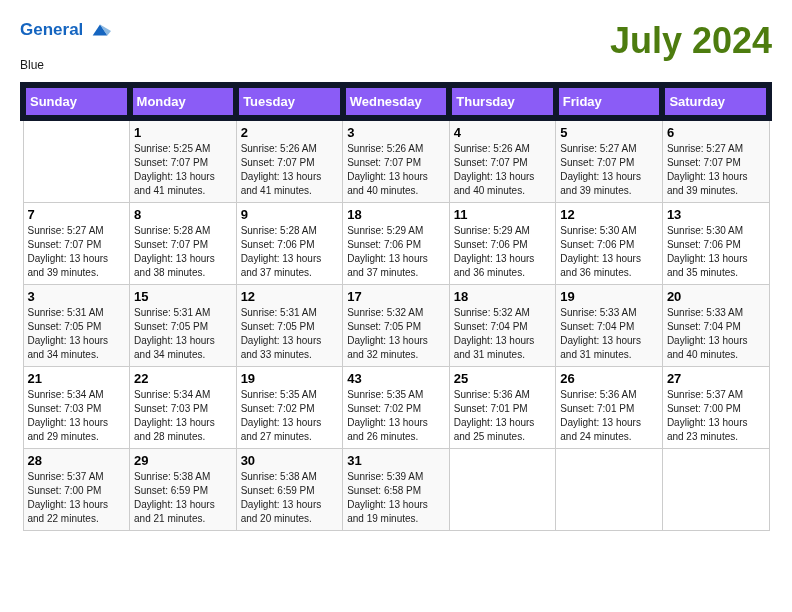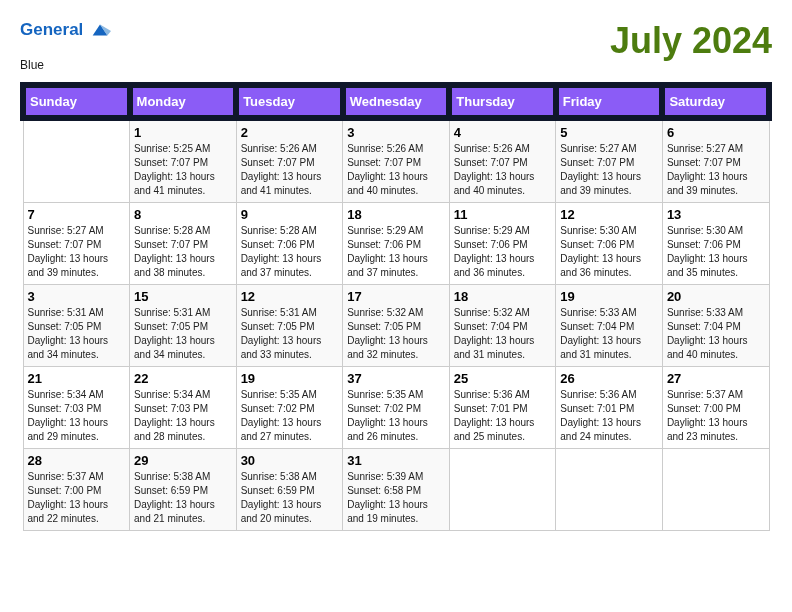--- a/index.html
+++ b/index.html
@@ -315,21 +315,21 @@
         <td>
           <div class="day-number">19</div>
           <div class="day-info">
             <div>Sunrise: 5:35 AM</div>
             <div>Sunset: 7:02 PM</div>
             <div>Daylight: 13 hours</div>
             <div>and 27 minutes.</div>
           </div>
         </td>
         <td>
-          <div class="day-number">37</div>
+          <div class="day-number">43</div>
           <div class="day-info">
             <div>Sunrise: 5:35 AM</div>
             <div>Sunset: 7:02 PM</div>
             <div>Daylight: 13 hours</div>
             <div>and 26 minutes.</div>
           </div>
         </td>
         <td>
           <div class="day-number">25</div>
           <div class="day-info">

